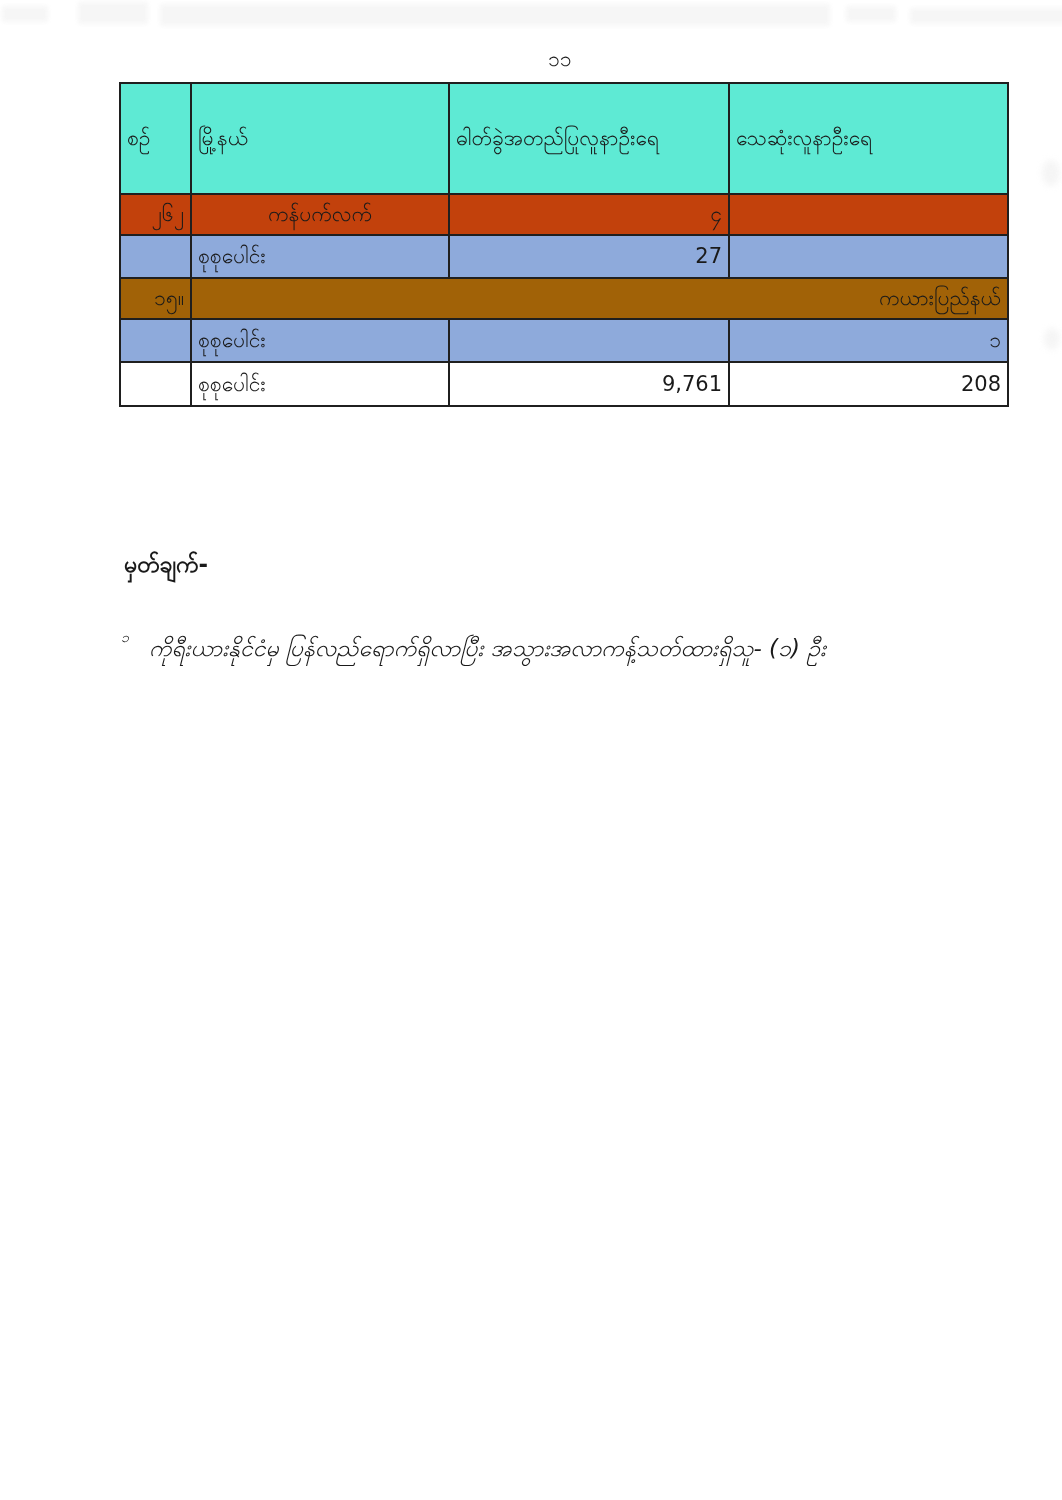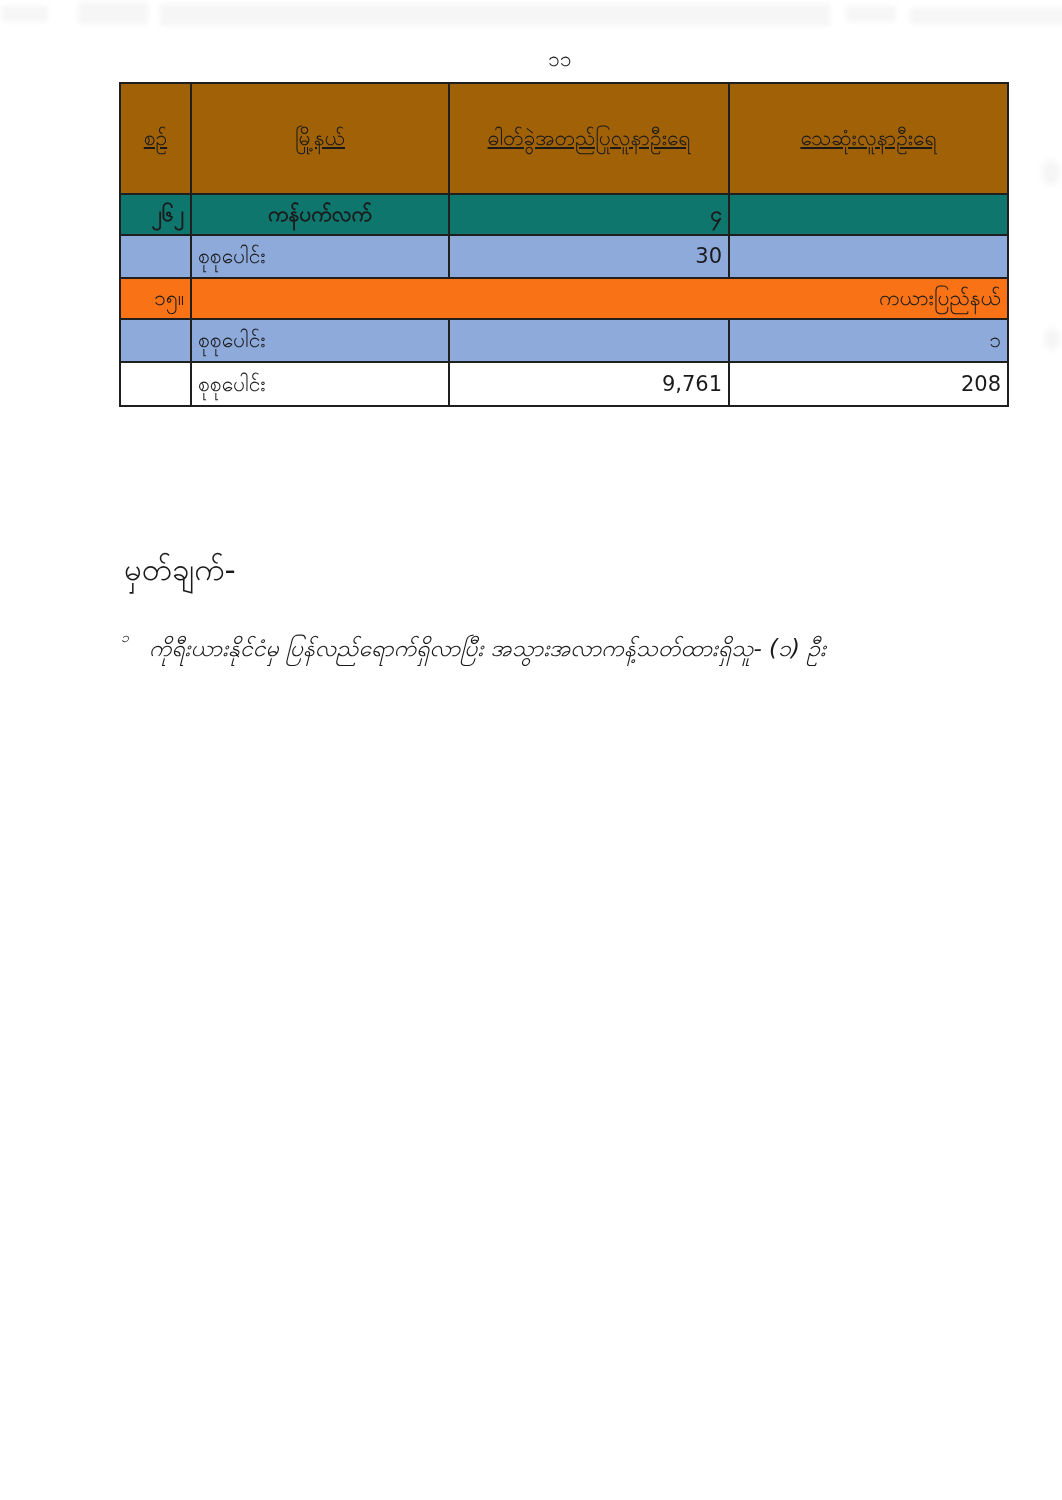--- a/index.html
+++ b/index.html
@@ -48,42 +48,41 @@
   table.report col.c3 { width:280px; }
   table.report col.c4 { width:279px; }
 
   table.report th, table.report td {
     border:2px solid #1f1f1f;
     padding:0 6px;
     overflow:hidden;
     white-space:nowrap;
   }
   thead th {
-    background:#a16207;           
+    background:#5eead4;           
     height:109px;
-    text-align:center; vertical-align:middle;
+    text-align:left; vertical-align:middle;
     font-weight:500;
-    text-decoration:underline;
   }
-  tr.row-data       td { background:#0f766e; height:39px;font-weight:bold; }
+  tr.row-data       td { background:#c2410c; height:39px; }
   tr.row-subtotal   td { background:#8EAADB; height:41px; }  
-  tr.row-state      td { background:#f97316; height:39px;margin-top:41px; }  
+  tr.row-state      td { background:#a16207; height:39px;margin-top:41px; }  
   tr.row-grandtotal td { background:#ffffff; height:42px; }
 
   td.cell-no       { text-align:right; padding-right:9px; }
   td.cell-township { text-align:center;  padding-left:11px; }
   td.cell-label    { text-align:left; padding-right:6px; }
   td.cell-num      { text-align:right; padding-right:14px; }
   td.cell-num-last { text-align:right; padding-right:18px; }
   td.cell-state    { text-align:right;  padding-left:11px; }
 
   
   .note-title {
     position:absolute; left:124px; top:548px;
-    font-size:31px; line-height:1.4;
+    font-size:23px; line-height:1.4;font-weight:bold;
   }
   .footnote {
     position:absolute; left:121px; top:628px;
     font-size:23px; line-height:1.4;font-style:italic;
   }
   .footnote .marker {
     display:inline-block;
     font-size:14px;
     vertical-align:14px;
     margin-right:20px;
@@ -124,21 +123,21 @@
     <tbody>
       <tr class="row-data">
         <td class="cell-no">၂၆၂</td>
         <td class="cell-township">ကန်ပက်လက်</td>
         <td class="cell-num">၄</td>
         <td class="cell-num-last"></td>
       </tr>
       <tr class="row-subtotal">
         <td class="cell-no"></td>
         <td class="cell-label">စုစုပေါင်း</td>
-        <td class="cell-num">30</td>
+        <td class="cell-num">27</td>
         <td class="cell-num-last"></td>
       </tr>
       <tr class="row-state">
         <td class="cell-no">၁၅။</td>
         <td class="cell-state" colspan="3">ကယားပြည်နယ်</td>
       </tr>
       <tr class="row-subtotal">
         <td class="cell-no"></td>
         <td class="cell-label">စုစုပေါင်း</td>
         <td class="cell-num"></td>

